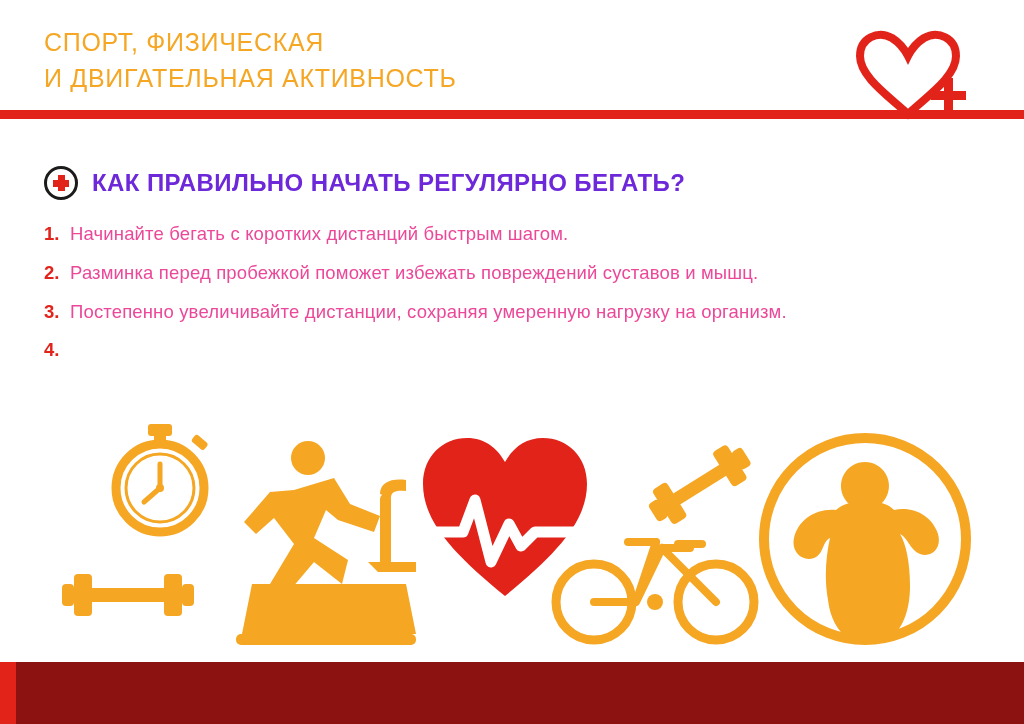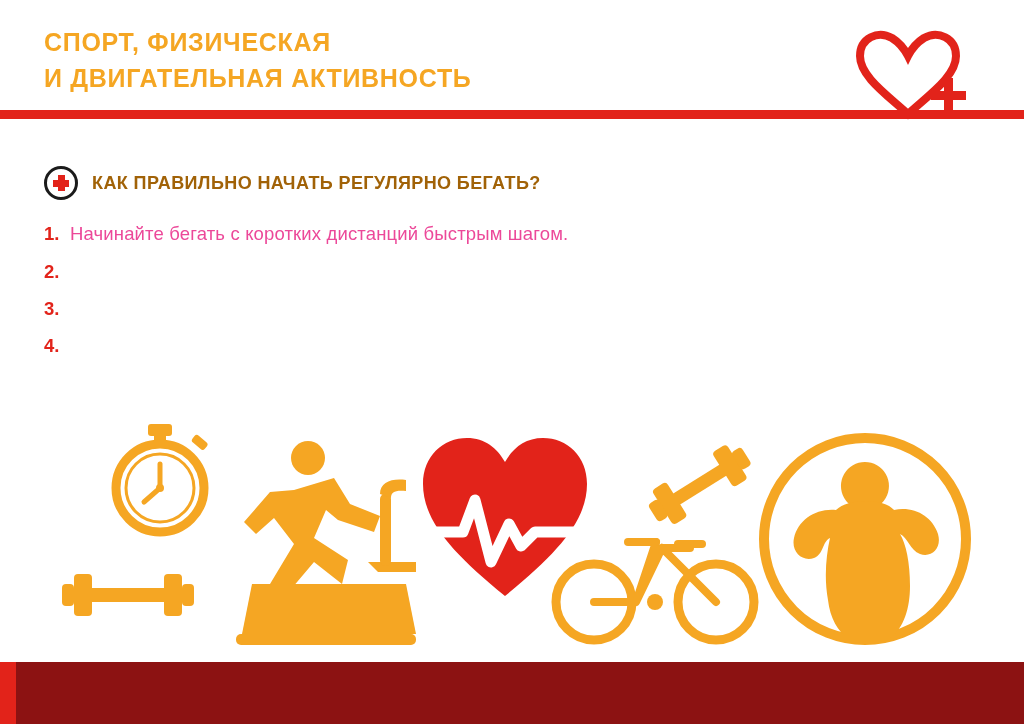--- a/index.html
+++ b/index.html
@@ -22,21 +22,21 @@
     top: 0;
     width: 1024px;
     height: 112px;
   }
   .header-title {
     position: absolute;
     left: 44px;
     top: 24px;
     color: #F5A623;
     font-size: 25px;
-    font-weight: bold;
+    font-weight: normal;
     letter-spacing: 0.7px;
     line-height: 36px;
     text-transform: uppercase;
     white-space: pre-line;
   }
   .header-rule {
     position: absolute;
     left: 0;
     top: 110px;
     width: 1024px;
@@ -83,22 +83,22 @@
   }
   .cross-badge::after {
     top: 50%;
     left: 6px;
     margin-top: -3.5px;
     height: 7px;
     width: 16px;
   }
   .section-title {
     margin-left: 14px;
-    color: #a16207;
-    font-size: 18px;
+    color: #6d28d9;
+    font-size: 24px;
     font-weight: bold;
     letter-spacing: 0.4px;
     text-transform: uppercase;
     white-space: nowrap;
     text-align: right;
   }
 
   
   .steps {
     position: absolute;
@@ -178,23 +178,25 @@
   <span class="section-title">КАК ПРАВИЛЬНО НАЧАТЬ РЕГУЛЯРНО БЕГАТЬ?</span>
 </div>
 
 <div class="steps">
   <div class="step">
     <span class="step-num">1.</span>
     <span class="step-text">Начинайте бегать с коротких дистанций быстрым шагом.</span>
   </div>
   <div class="step">
     <span class="step-num">2.</span>
+    <span class="step-text">Разминка перед пробежкой поможет избежать повреждений суставов и мышц.</span>
   </div>
   <div class="step">
     <span class="step-num">3.</span>
+    <span class="step-text">Постепенно увеличивайте дистанции, сохраняя умеренную нагрузку на организм.</span>
   </div>
   <div class="step">
     <span class="step-num">4.</span>
   </div>
 </div>
 
 <div class="icons">
 
   <div class="icon-cell" style="left:60px; top:12px;">
     <svg width="120" height="120" viewBox="0 0 120 120" aria-hidden="true">

